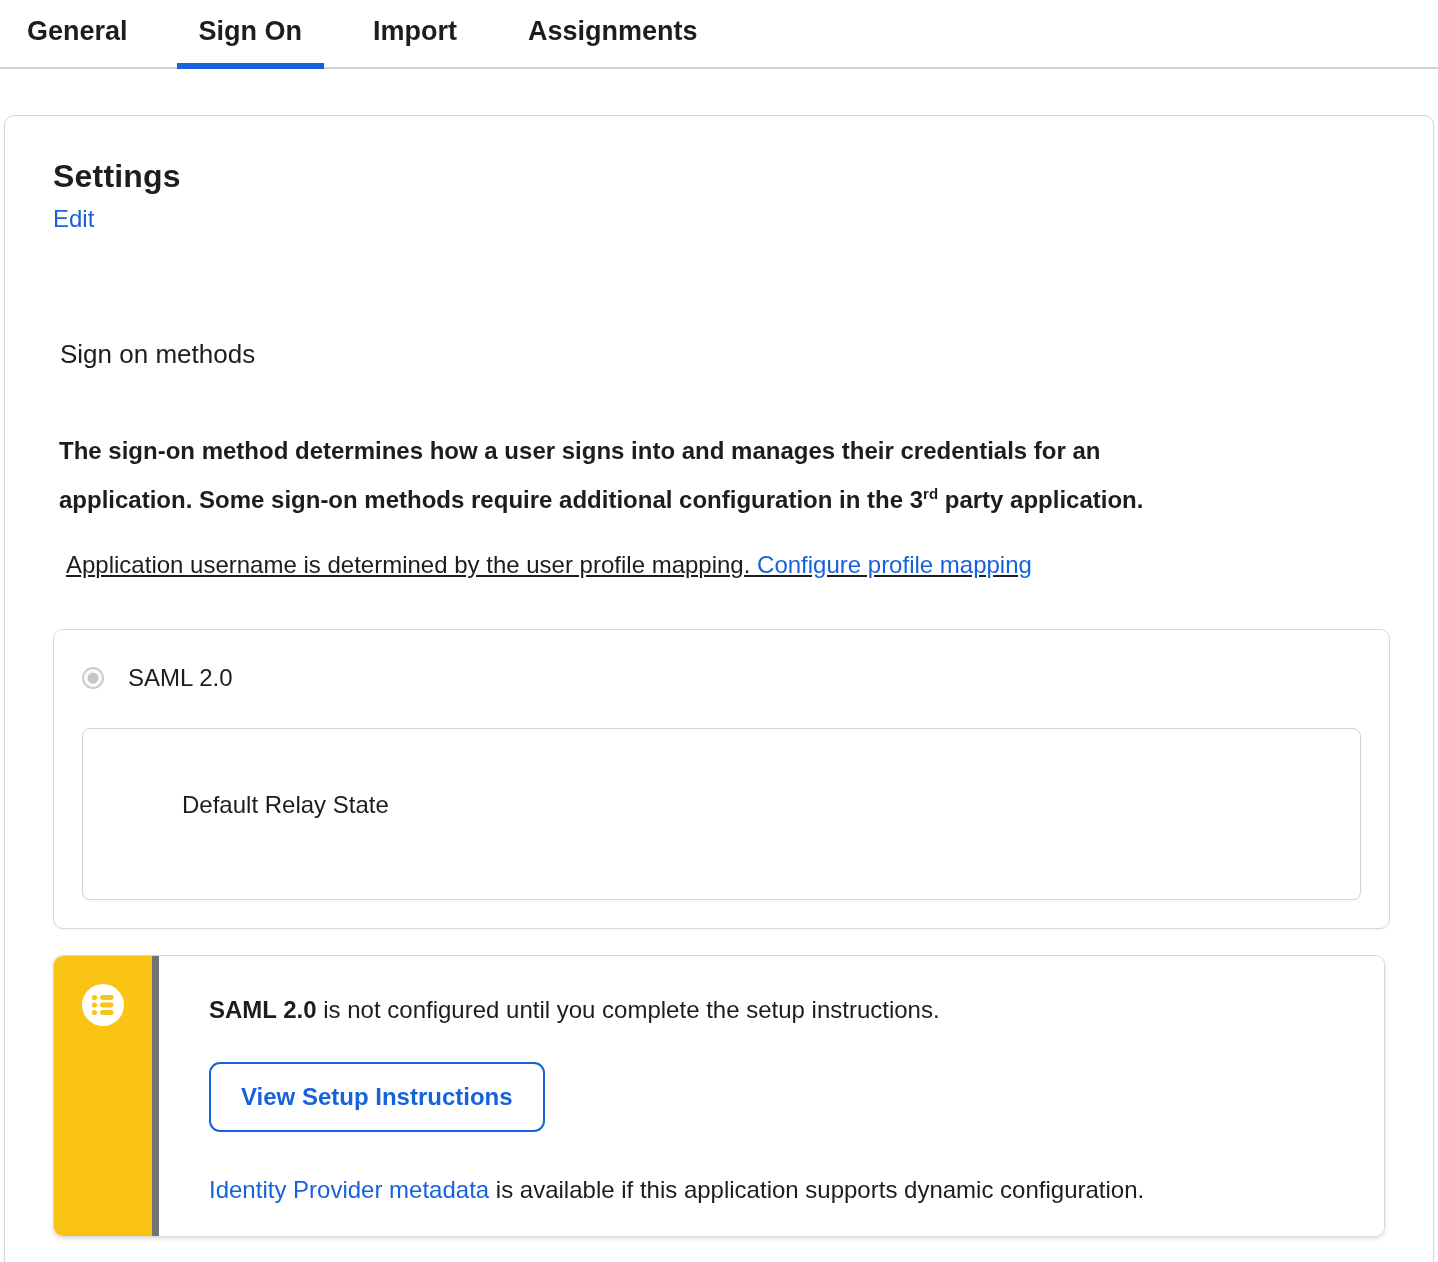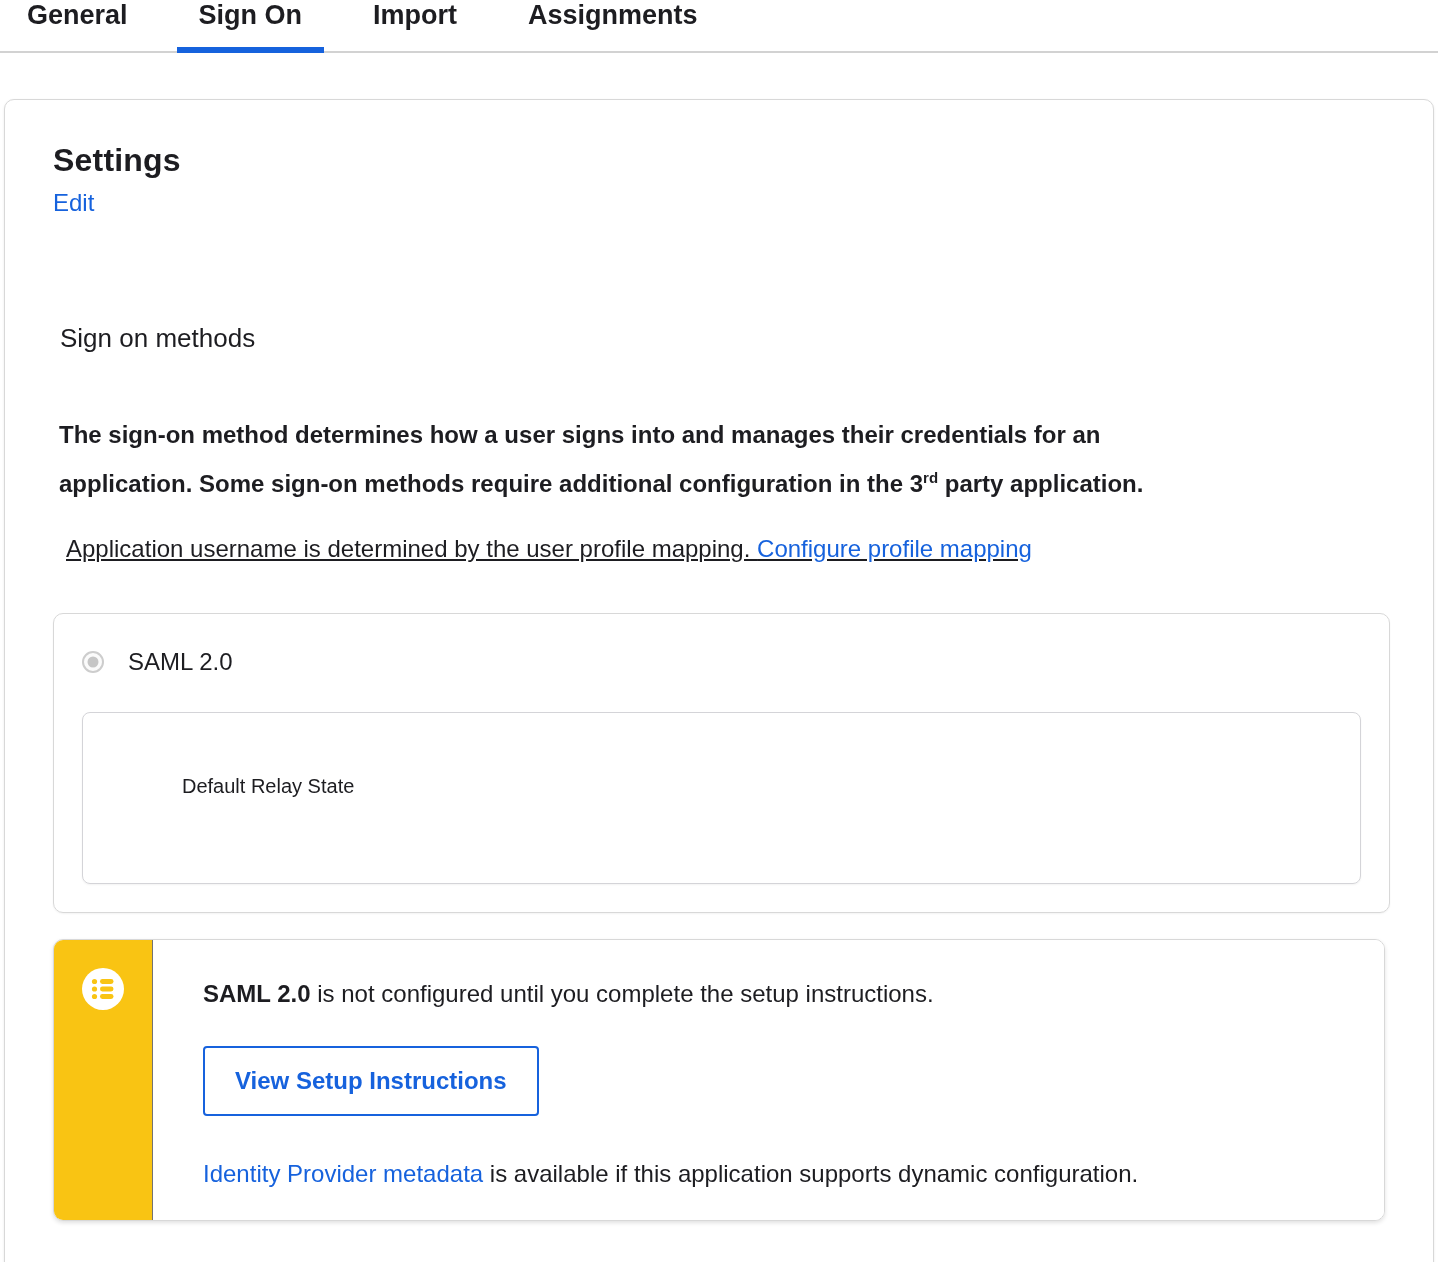--- a/index.html
+++ b/index.html
@@ -11,21 +11,21 @@
   *{box-sizing:border-box;}
   html,body{margin:0;padding:0;}
   body{
     width:1438px;height:1262px;overflow:hidden;background:#ffffff;
     font-family:"Liberation Sans","DejaVu Sans",sans-serif;color:var(--text);
   }
 
   
   .tabbar{
     display:flex;align-items:flex-start;
-    padding:0 0 0 5px;
+    padding:16px 0 0 5px;
     border-bottom:2px solid #d2d2d2;
   }
   .tab{
     position:relative;
     font-size:27px;font-weight:bold;color:var(--text);
     padding:0 22px 20px 22px;margin-right:27px;
     cursor:pointer;white-space:nowrap;
   }
   .tab.active::after{
     content:"";position:absolute;left:0;right:0;bottom:-2px;height:6px;
@@ -94,49 +94,49 @@
     background:#c6c6c6;
   }
   .radio-label{margin-left:24px;font-size:24px;}
 
   .relay-box{
     margin-top:36px;
     height:172px;
     border:1px solid #d4d4d8;
     border-radius:8px;
     padding:62px 0 0 99px;
-    font-size:20px;
+    font-size:24px;
     box-shadow:0 1px 2px rgba(0,0,0,.05);
   }
 
   
   .callout{
     margin-top:26px;margin-right:5px;
     display:flex;align-items:stretch;
     border:1px solid var(--border);
     border-radius:10px;
     overflow:hidden;
     box-shadow:0 2px 4px rgba(0,0,0,.12);
   }
   .callout-accent{
     width:98px;flex:0 0 auto;
     background:var(--warn);
     display:flex;justify-content:center;align-items:flex-start;
     padding-top:28px;
   }
   .callout-icon{width:42px;height:42px;display:block;}
   .callout-body{
-    flex:1;background:#fff;border-left:1px solid #737373;
+    flex:1;background:#fff;border-left:7px solid #737373;
     padding:38px 40px 30px 50px;
   }
   .callout-text{margin:0;font-size:24px;line-height:32px;}
   .setup-btn{
     display:block;margin-top:36px;
     background:#fff;color:var(--accent);
-    border:2px solid var(--accent);border-radius:4px;
+    border:2px solid var(--accent);border-radius:11px;
     font-family:inherit;font-size:24px;font-weight:bold;
     padding:19px 30px;cursor:pointer;
   }
   .metadata-line{margin:42px 0 0 0;font-size:24px;line-height:32px;}
 </style>
 </head>
 <body>
 
 <nav class="tabbar">
   <div class="tab">General</div>

